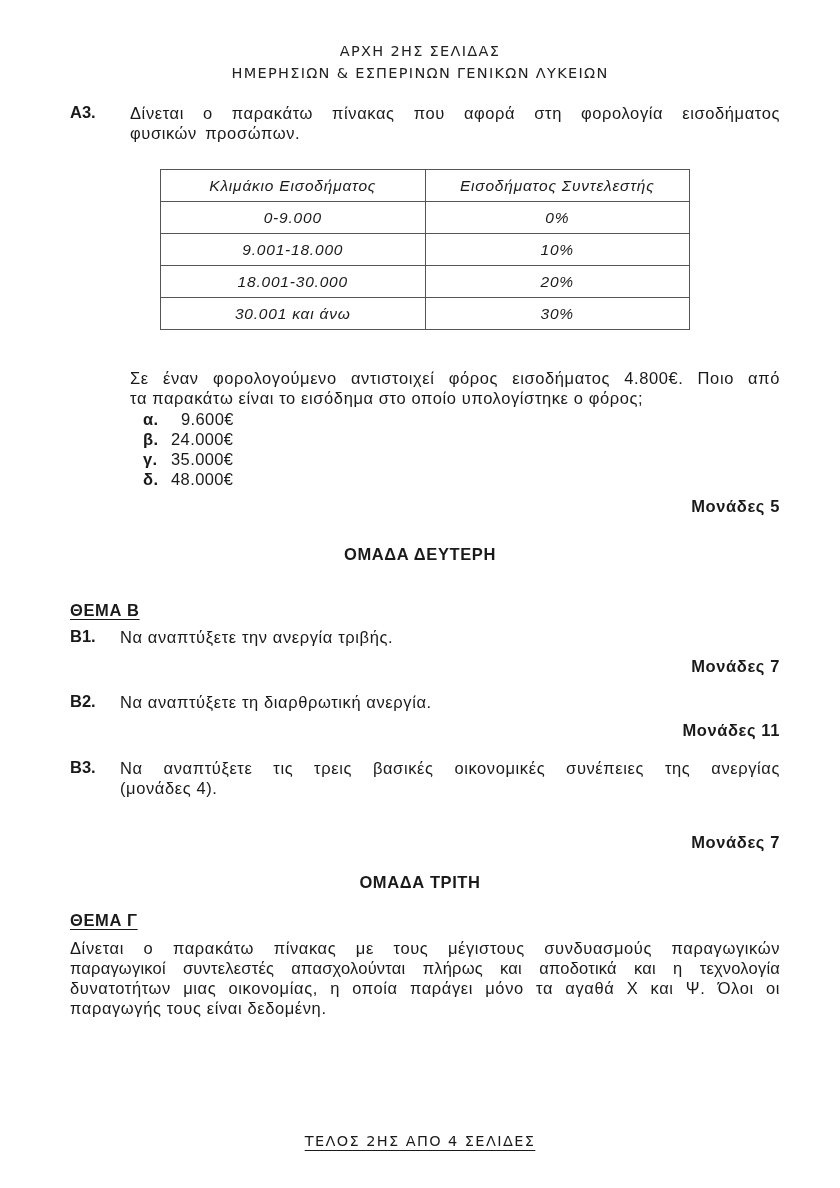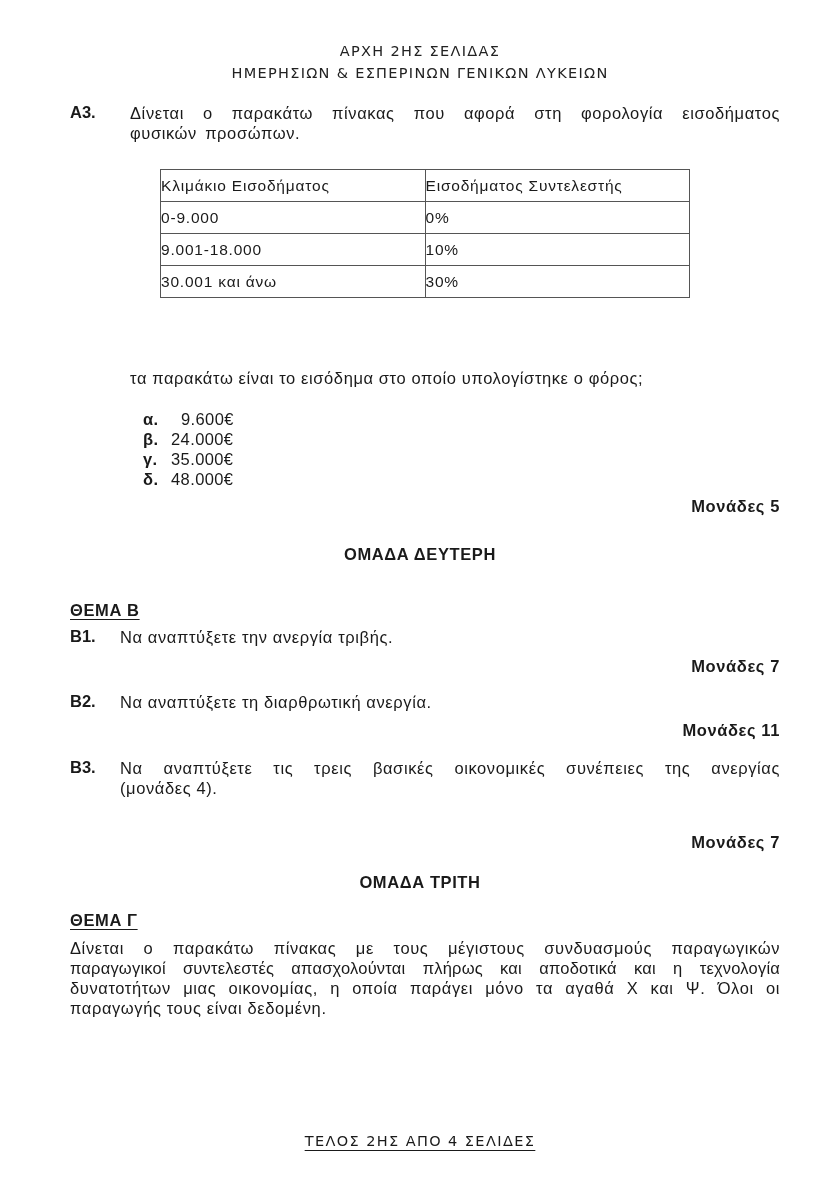--- a/index.html
+++ b/index.html
@@ -17,22 +17,23 @@
   .qlabel { font-weight: bold; font-size: 16.5px; }
   .txt { font-size: 16.5px; letter-spacing: 0.6px; line-height: 20px; }
   .right { text-align: right; }
   .bold { font-weight: bold; }
   .center { text-align: center; }
   table.tax {
     position: absolute; left: 160px; top: 169px; width: 530px;
     border-collapse: collapse; font-size: 15.5px; letter-spacing: 0.8px;
   }
   table.tax td {
-    border: 1.3px solid #555; height: 31px; padding: 0;
+    border: 1.3px solid #555; height: 31px; text-align: center; padding: 0;
     width: 50%;
+    font-style: italic;
   }
   .opt-row { position: absolute; left: 130px; font-size: 16.5px; letter-spacing: 0.4px; margin-left: 13px; }
   .opt-row .ol { font-weight: bold; display: inline-block; width: 28px; }
   .underline { text-decoration: underline; text-underline-offset: 3px; }
   .footer {
     position: absolute; left: 0; width: 840px; top: 1133px; text-align: center;
     font-family: "DejaVu Sans", sans-serif; font-size: 14.5px; letter-spacing: 1.4px;
   }
   .footer span { text-decoration: underline; text-underline-offset: 4px; }
 </style>
@@ -58,27 +59,32 @@
   </tr>
   <tr>
     <td>0-9.000</td>
     <td>0%</td>
   </tr>
   <tr>
     <td>9.001-18.000</td>
     <td>10%</td>
   </tr>
   <tr>
+    <td>18.001-30.000</td>
+    <td>20%</td>
+  </tr>
+  <tr>
     <td>30.001 και άνω</td>
     <td>30%</td>
   </tr>
 </tbody>
   </table>
 
 <div class="abs txt" style="left:130px; top:368px; width:650px;">
+  <div style="text-align:justify; text-align-last:justify;">Σε έναν φορολογούμενο αντιστοιχεί φόρος εισοδήματος 4.800€. Ποιο από</div>
   <div>τα παρακάτω είναι το εισόδημα στο οποίο υπολογίστηκε ο φόρος;</div>
 </div>
 
 <div class="opt-row" style="top:410px;">
   <span class="ol">α.</span><span style="white-space:pre;">  9.600€</span>
 </div>
 <div class="opt-row" style="top:430px;">
   <span class="ol">β.</span><span>24.000€</span>
 </div>
 <div class="opt-row" style="top:450px;">

